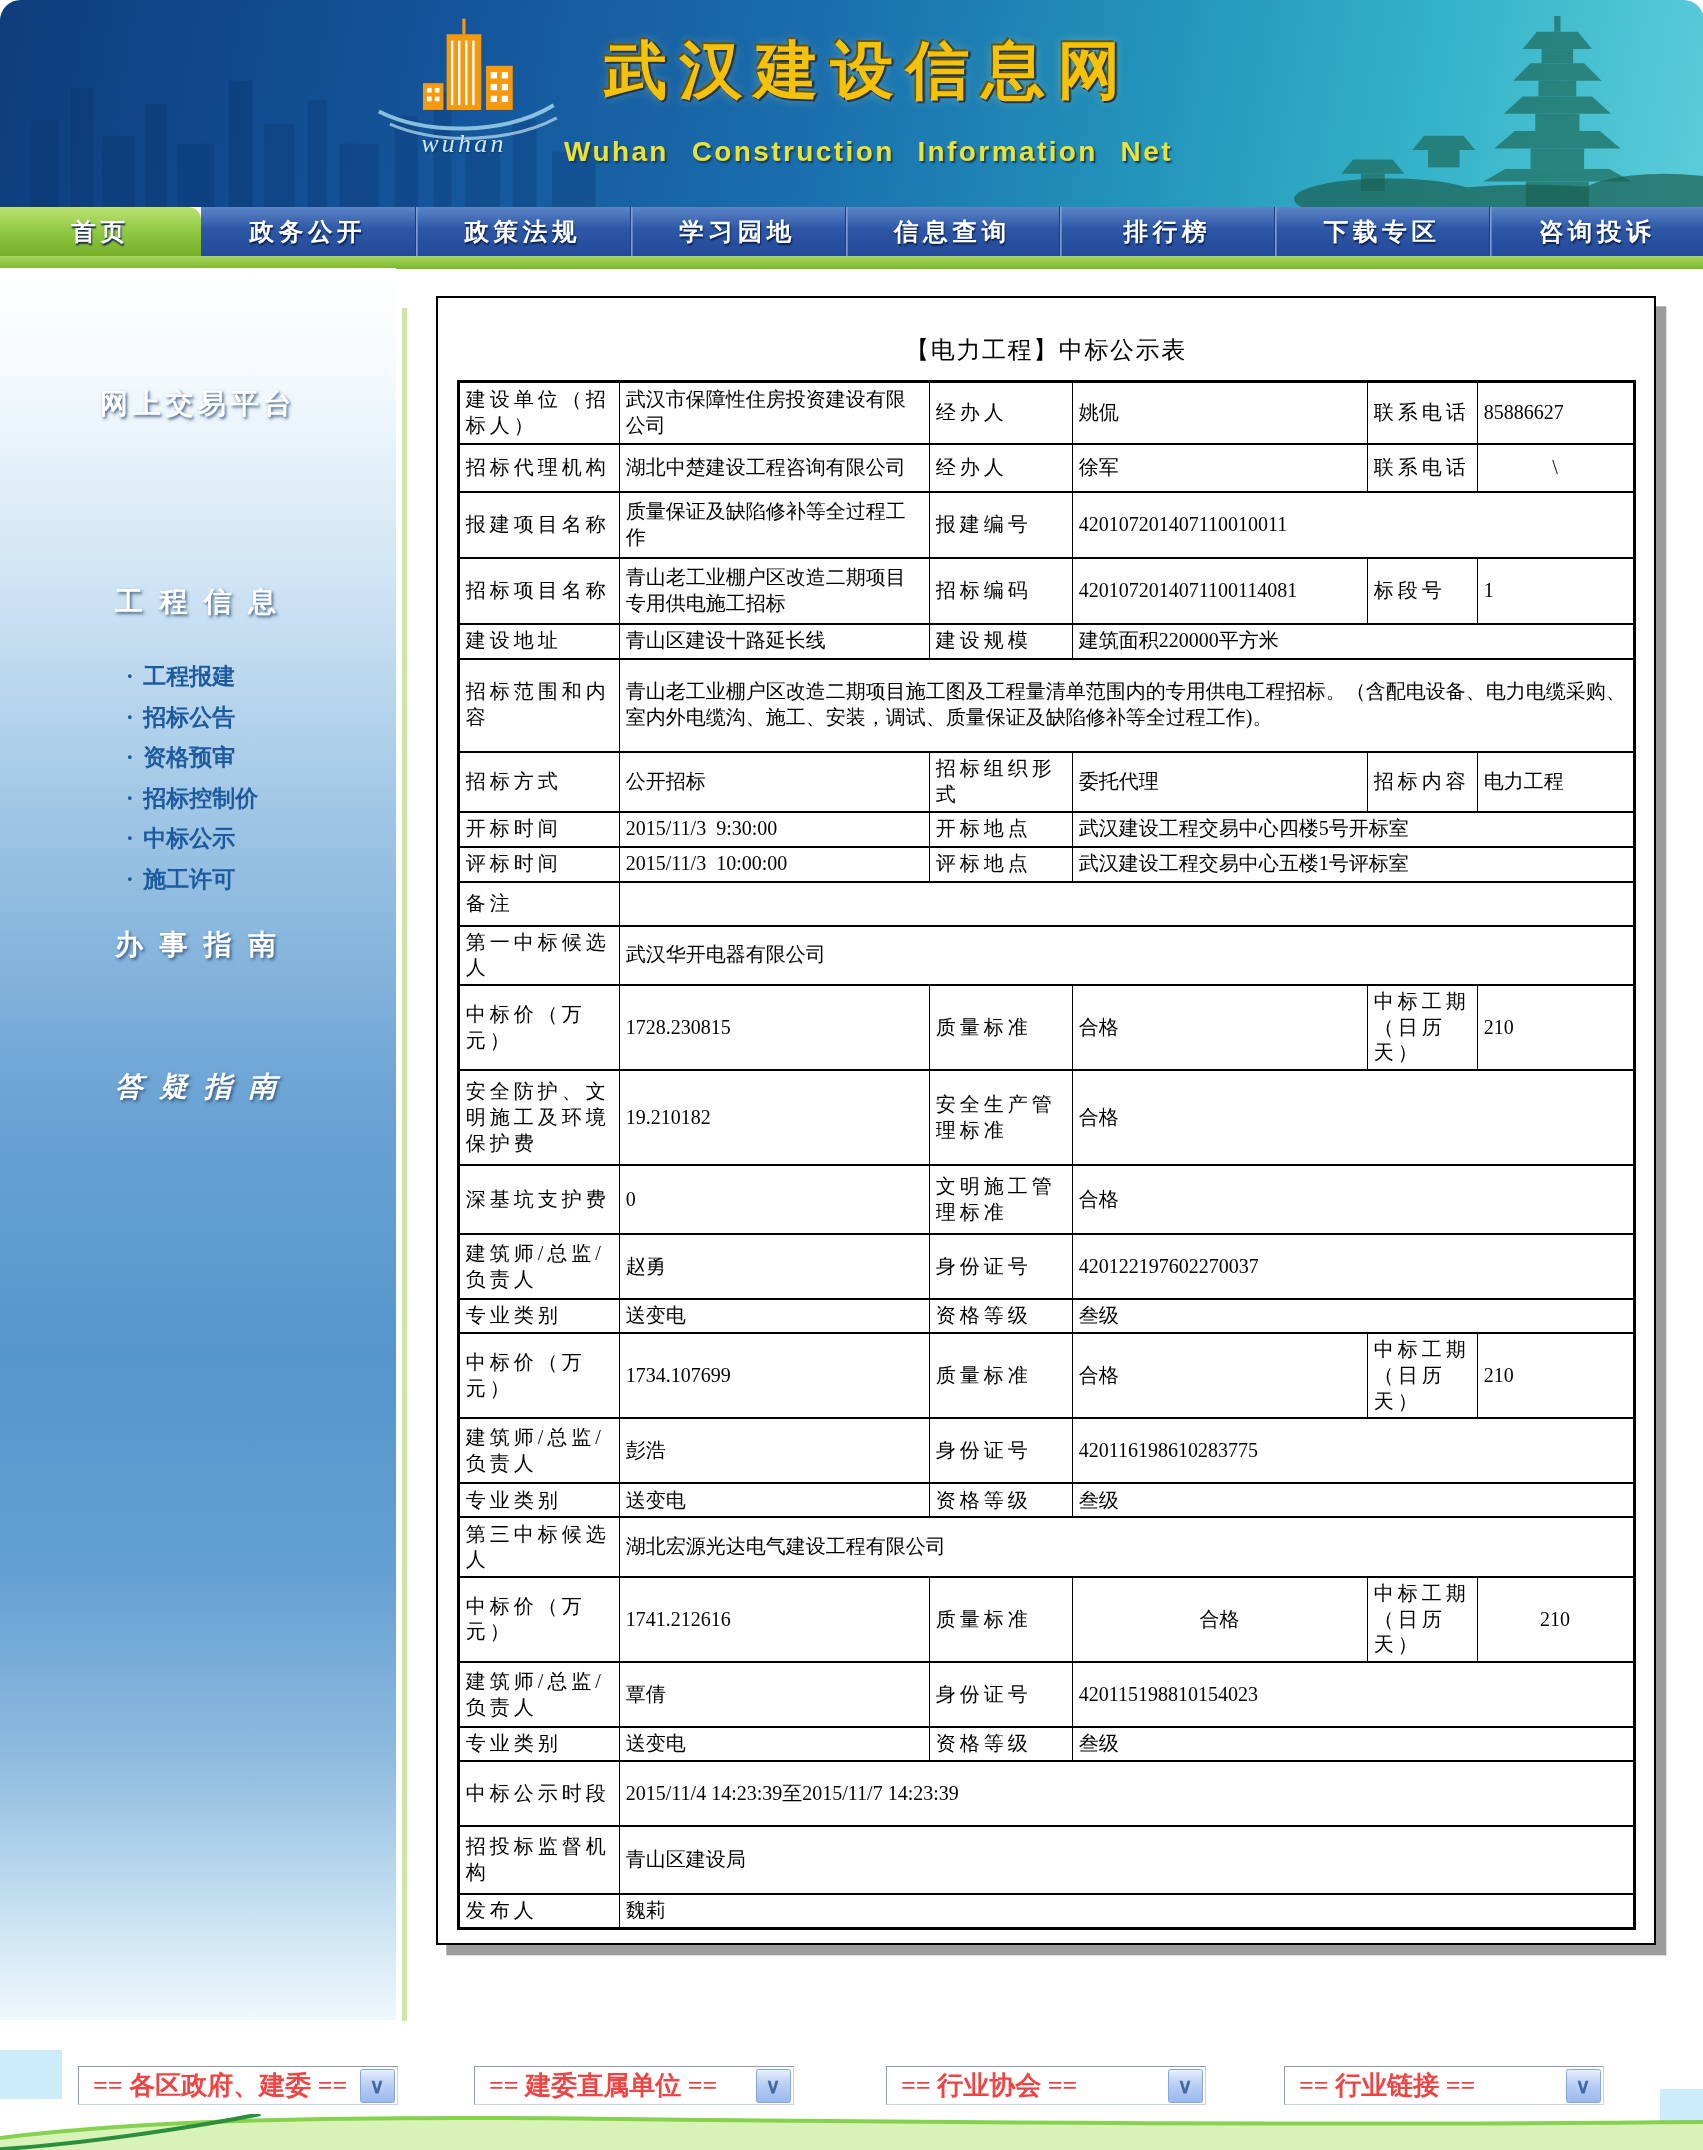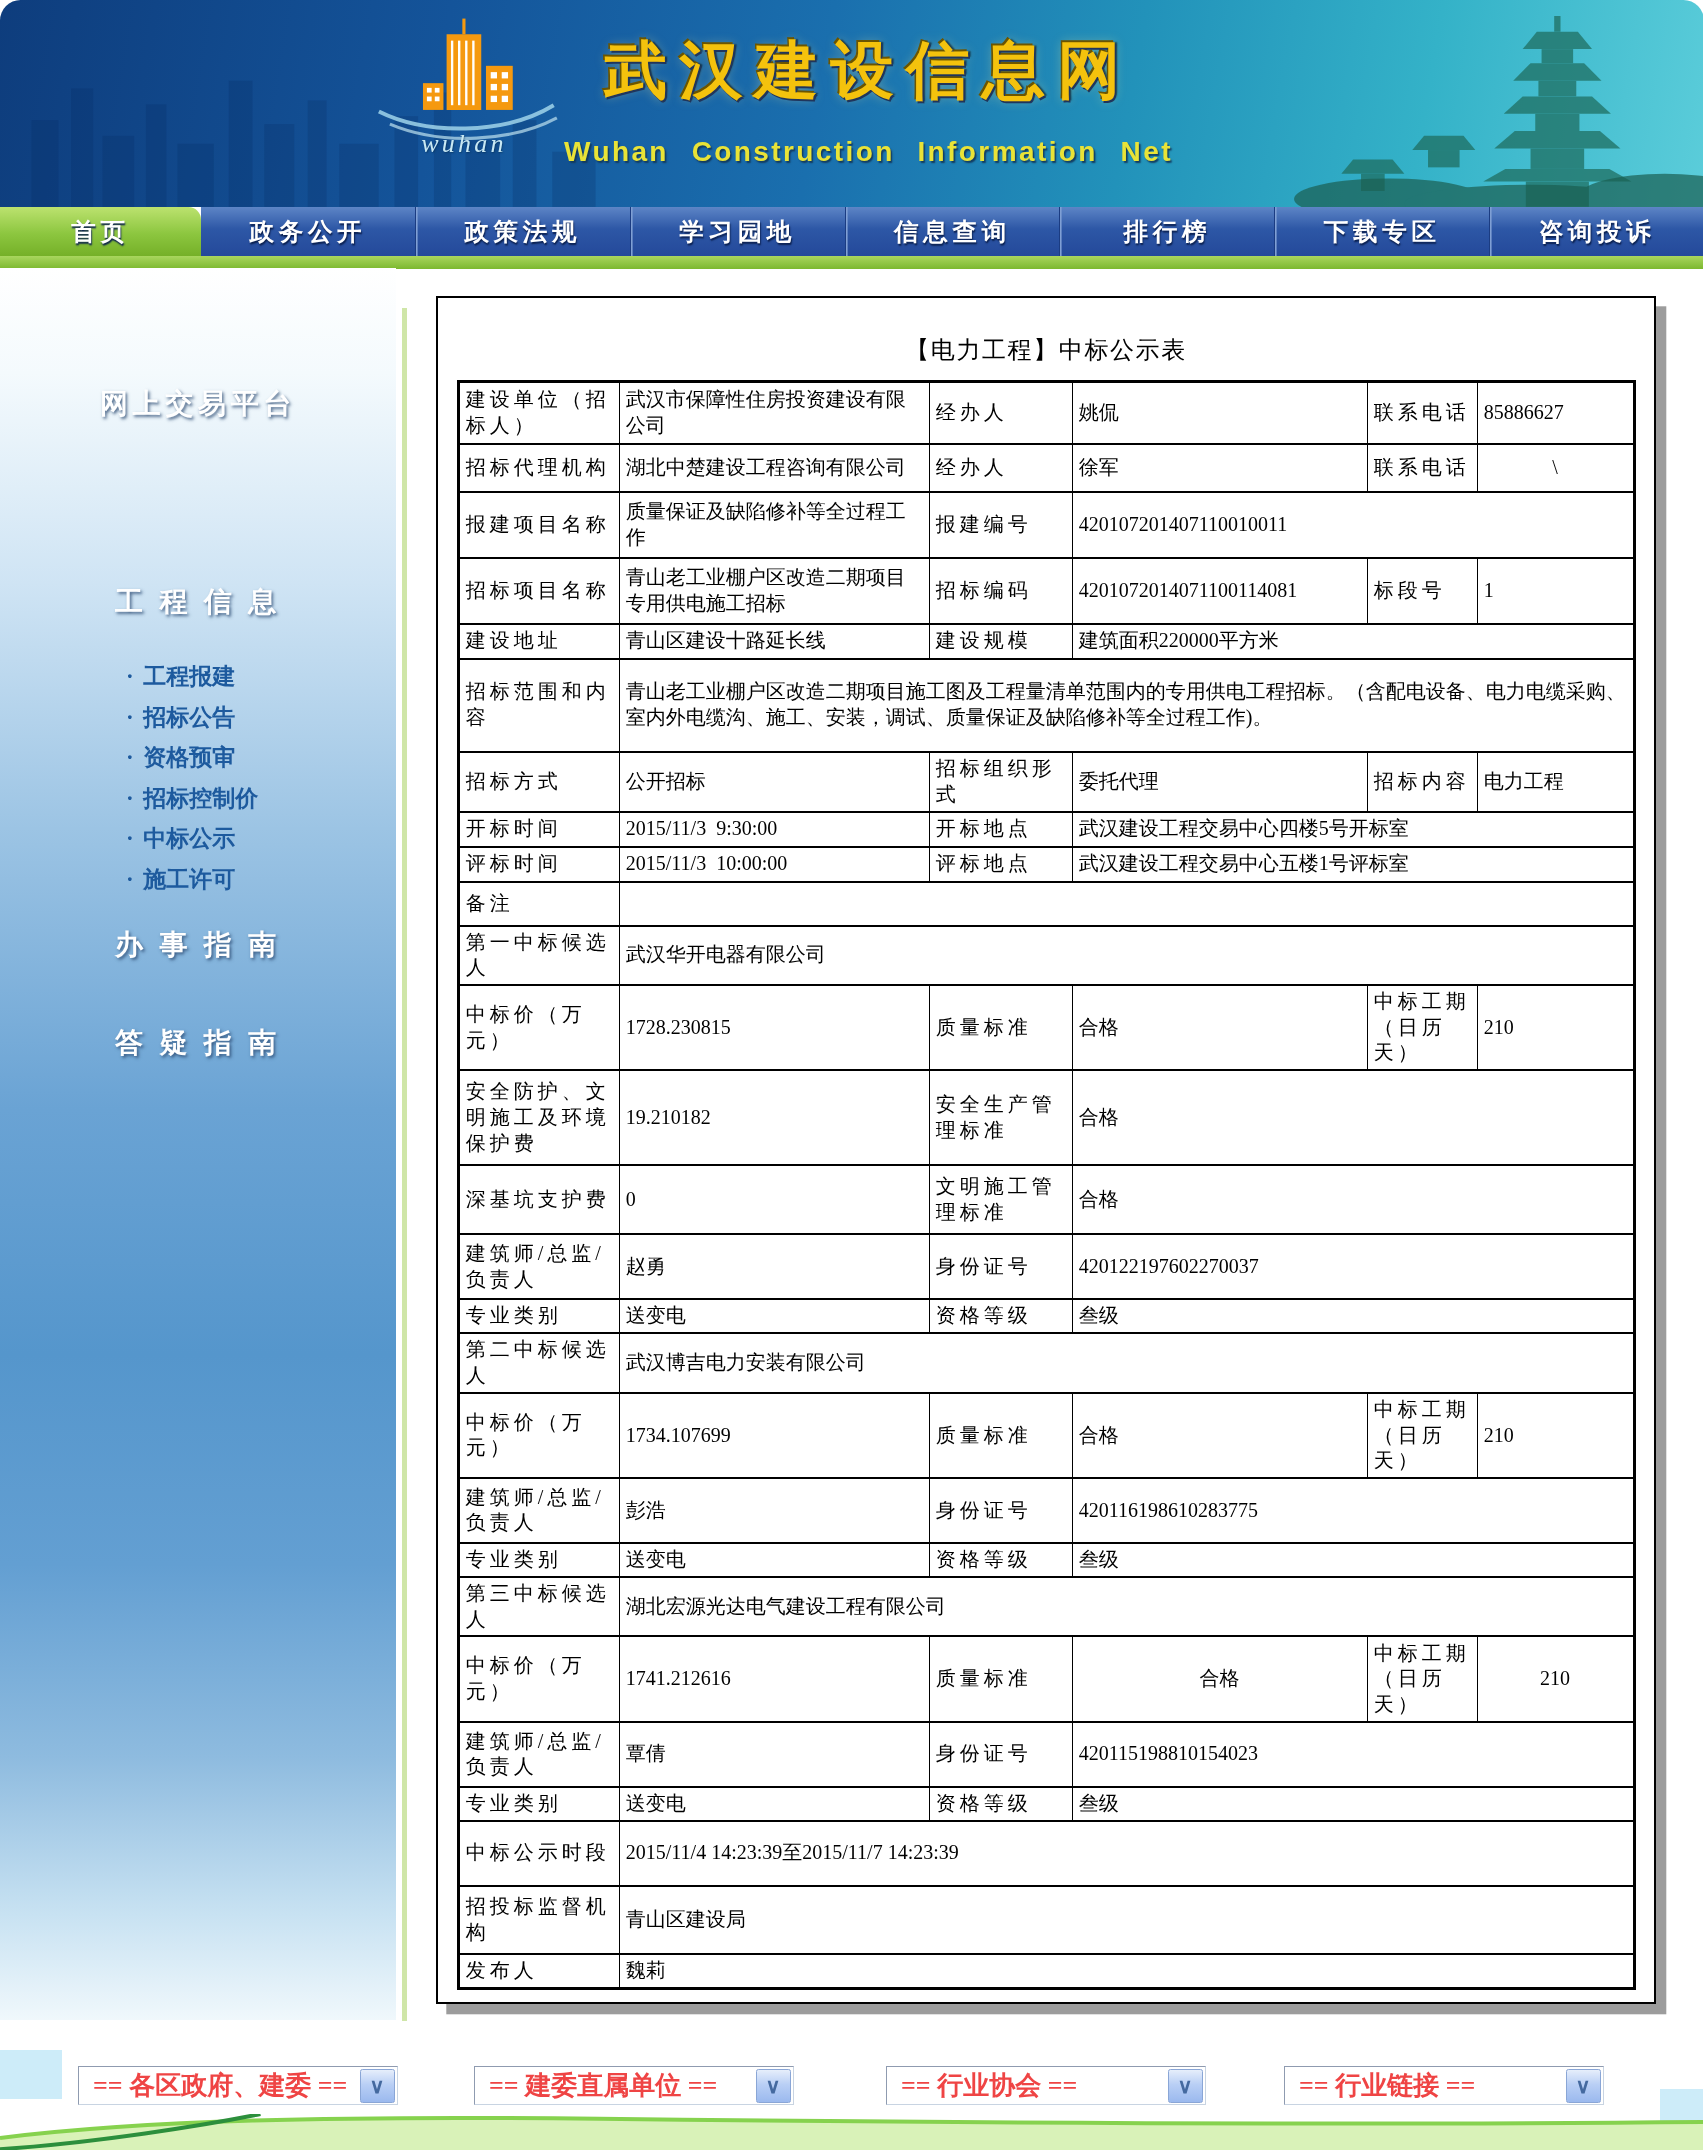--- a/index.html
+++ b/index.html
@@ -43,21 +43,21 @@
   .side-header{text-align:center;font-size:28px;font-weight:bold;color:#ffffff;
     letter-spacing:4.7px;text-shadow:1.6px 2.4px 3.2px rgba(45,75,115,.85);height:36px;line-height:36px;
     font-family:"Liberation Serif",serif;}
   .side-items{padding-left:126px;}
   .side-item{margin:12.6px 0;font-size:23px;font-weight:bold;color:#1c5ba1;cursor:pointer;
     font-family:"Liberation Serif",serif;line-height:28px;}
   .side-item .bullet{margin-right:9.5px;color:#1c5ba1;}
   .sec1 .side-item, .sec1 .bullet{color:#1d5a9e;}
   .sec2 .side-item, .sec2 .bullet{color:#3176b8;}
   .sec0{margin-top:118px;} .sec1{margin-top:162px;} .sec2{margin-top:22px;}
-  .sec3{margin-top:33px;} .sec4{margin-top:62px;}
+  .sec3{margin-top:33px;} .sec4{margin-top:106px;font-style:italic;}
   .sec1 .side-items{margin-top:43px;} .sec2 .side-items{margin-top:39px;}
 
   
   .panel{position:absolute;left:436px;top:296px;width:1216px;background:#ffffff;
     border:2.4px solid #000000;box-shadow:10.3px 10.3px 0 0 #9c9c9c;padding-bottom:12.6px;}
   .panel-title{margin:0;padding:36px 0 14px 0;text-align:center;font-size:24px;
     font-weight:500;color:#000;letter-spacing:1.6px;}
   table.bid{width:1176px;margin:0 auto;border-collapse:collapse;table-layout:fixed;
     border:3.2px solid #000;font-family:"Liberation Serif","DejaVu Serif",serif;font-size:20px;color:#000;}
   table.bid tr{border-top:2.4px solid #000;border-bottom:2.4px solid #000;padding-left:8px;}
@@ -313,24 +313,20 @@
             <td class="v">赵勇</td>
             <td class="l">身份证号</td>
             <td colspan="3" class="v">420122197602270037</td>
           </tr>
           <tr style="height: 33px;">
             <td class="l">专业类别</td>
             <td class="v">送变电</td>
             <td class="l">资格等级</td>
             <td colspan="3" class="v">叁级</td>
           </tr>
-          <tr style="height: 58px;">
-            <td class="l">第二中标候选人</td>
-            <td colspan="5" class="v">武汉博吉电力安装有限公司</td>
-          </tr>
           <tr style="height: 84px;">
             <td class="l">中标价（万元）</td>
             <td class="v">1734.107699</td>
             <td class="l">质量标准</td>
             <td class="v">合格</td>
             <td class="l">中标工期（日历天）</td>
             <td class="v">210</td>
           </tr>
           <tr style="height: 65px;">
             <td class="l">建筑师/总监/负责人</td>

